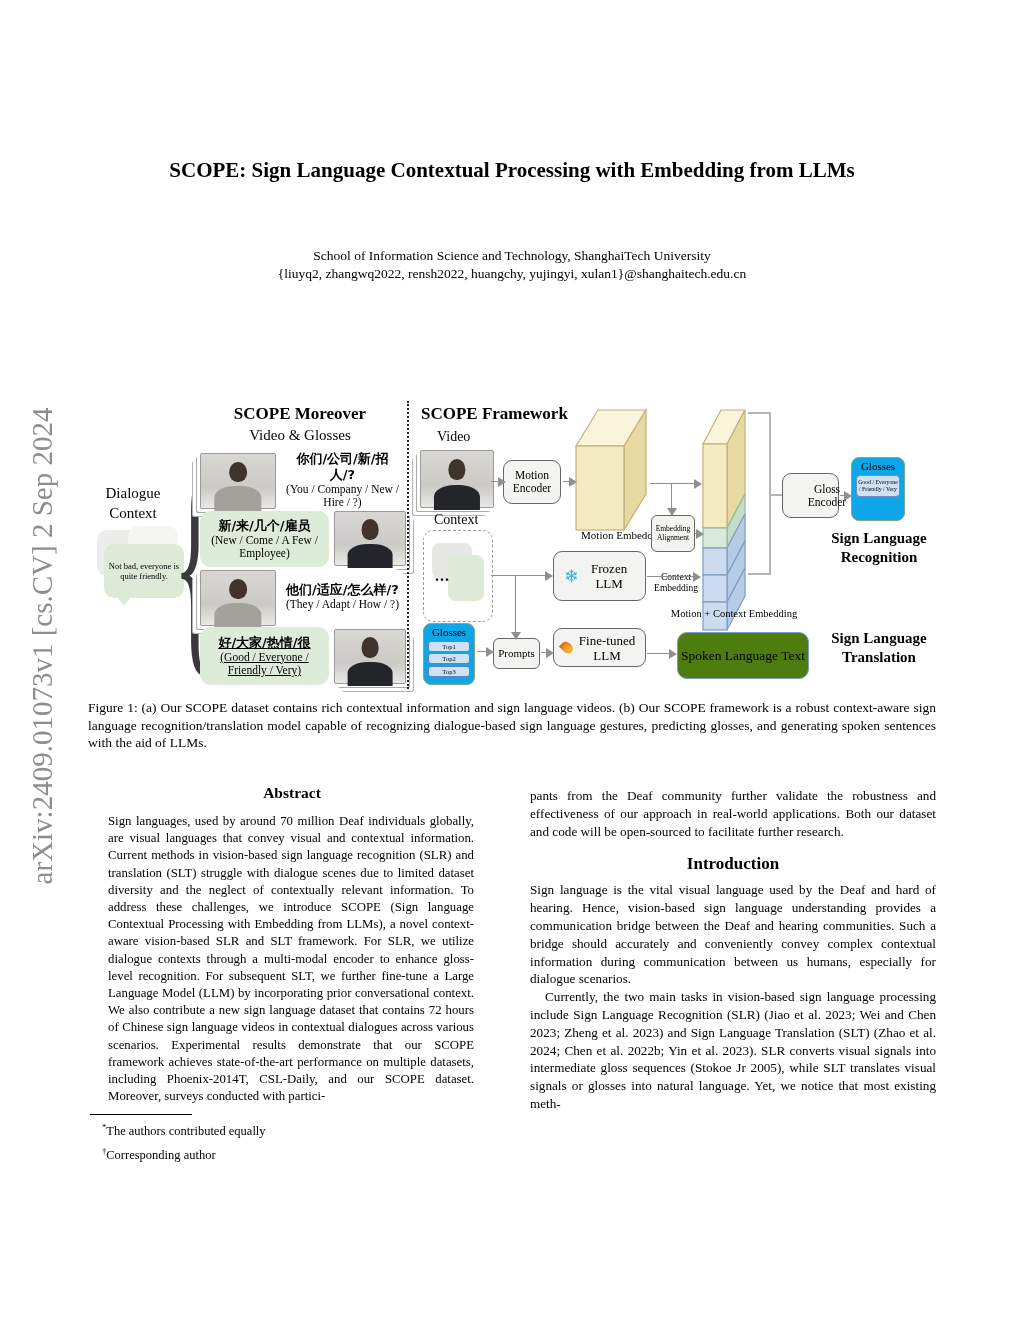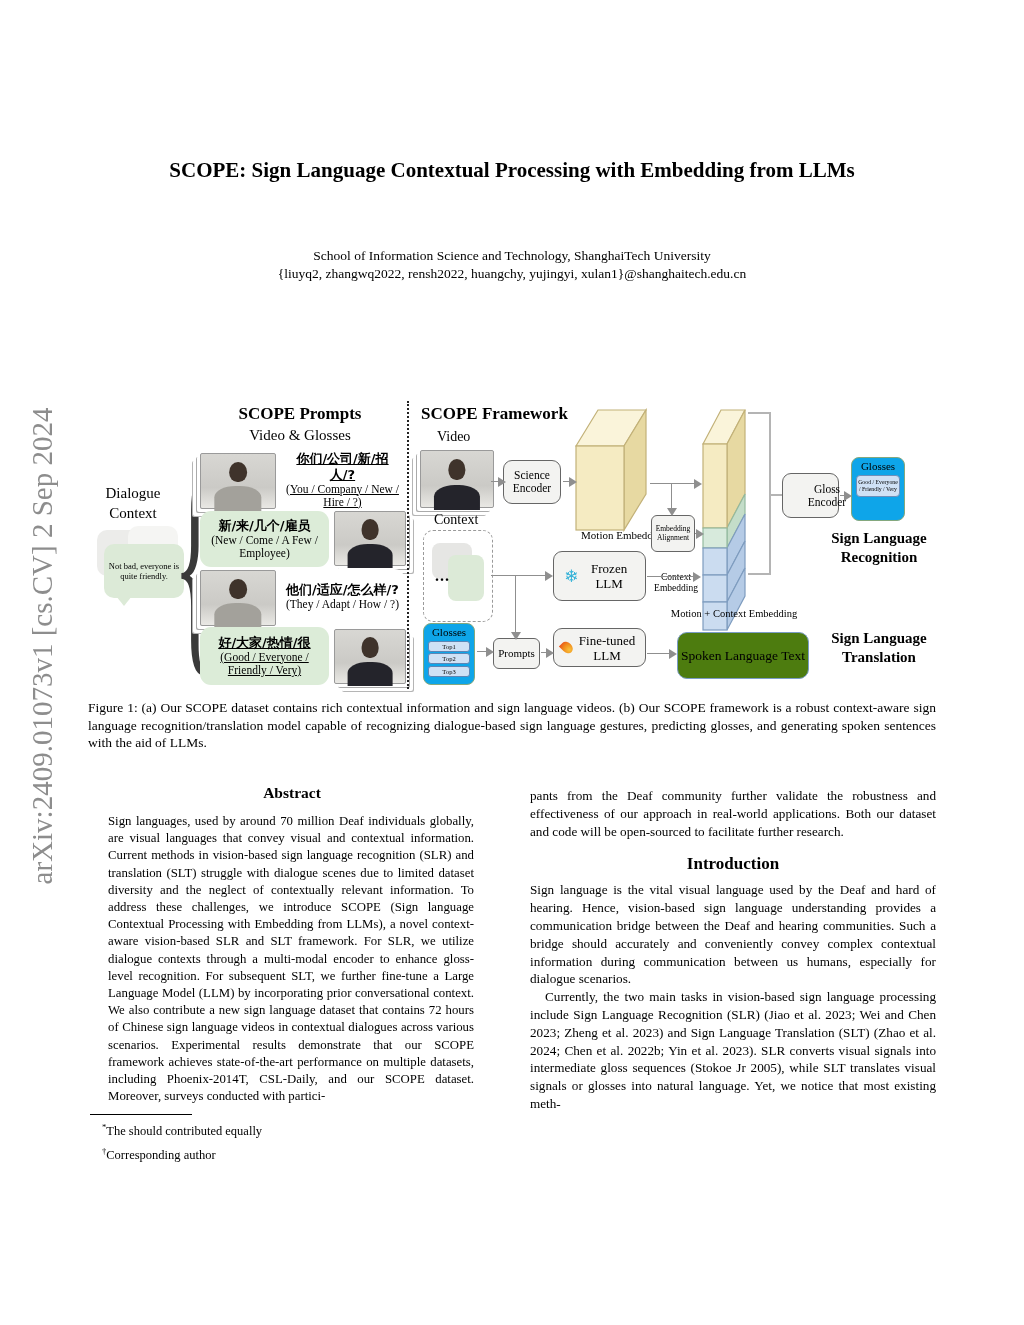--- a/index.html
+++ b/index.html
@@ -119,33 +119,33 @@
 <body>
 
 <div class="page">
 
   <div class="arxiv">arXiv:2409.01073v1  [cs.CV]  2 Sep 2024</div>
 
   <div class="title">SCOPE: Sign Language Contextual Processing with Embedding from LLMs</div>
   <div class="affil">School of Information Science and Technology, ShanghaiTech University</div>
   <div class="emails">{liuyq2, zhangwq2022, rensh2022, huangchy, yujingyi, xulan1}@shanghaitech.edu.cn</div>
 
-  <div class="abs ds-title">SCOPE Prompts</div>
+  <div class="abs ds-title">SCOPE Moreover</div>
   <div class="abs ds-sub">Video &amp; Glosses</div>
   <div class="abs dlg-label">Dialogue Context</div>
 
   <div class="abs bc-gray"></div>
   <div class="abs bc-gray2"></div>
   <div class="abs bc-green">Not bad, everyone is quite friendly.</div>
   <div class="abs bc-tail"></div>
 
   <div class="abs brace">{</div>
 
   <div class="thumb person-a stack-l" style="left:200px;top:453px;width:74px;height:54px;"></div>
-  <div class="wbubble" style="left:280px;top:451px;width:125px;height:58px;text-decoration:underline;">
+  <div class="wbubble" style="left:280px;top:451px;width:125px;height:58px;">
     <div class="zh">你们/公司/新/招人/?</div>
     <div class="en">(You / Company / New / Hire / ?)</div>
   </div>
 
   <div class="gbubble" style="left:200px;top:511px;width:129px;height:56px;">
     <div class="zh">新/来/几个/雇员</div>
     <div class="en">(New / Come / A Few / Employee)</div>
   </div>
   <div class="thumb person-b stack-r" style="left:334px;top:511px;width:70px;height:53px;"></div>
 
@@ -160,21 +160,21 @@
     <div class="en">(Good / Everyone / Friendly / Very)</div>
   </div>
   <div class="thumb person-b stack-r" style="left:334px;top:629px;width:70px;height:53px;"></div>
 
   <div class="abs divider"></div>
 
   <div class="abs fw-title">SCOPE Framework</div>
   <div class="abs fw-video-label">Video</div>
   <div class="thumb person-b stack-l" style="left:420px;top:450px;width:72px;height:56px;"></div>
 
-  <div class="gbox" style="left:503px;top:460px;width:58px;height:44px;">Science Encoder</div>
+  <div class="gbox" style="left:503px;top:460px;width:58px;height:44px;">Motion Encoder</div>
 
   <svg class="abs" style="left:574px;top:406px;" width="80" height="128">
     <polygon points="2,40 24,4 72,4 50,40" fill="#faf4da" stroke="#c2b178" stroke-width="1.2"></polygon>
     <polygon points="50,40 72,4 72,88 50,124" fill="#e7d9a2" stroke="#c2b178" stroke-width="1.2"></polygon>
     <rect x="2" y="40" width="48" height="84" fill="#f5ebc2" stroke="#c2b178" stroke-width="1.2"></rect>
   </svg>
   <div class="small-lbl lbl-motion-emb">Motion Embedding</div>
 
   <div class="gbox ea-box">Embedding Alignment</div>
 
@@ -260,21 +260,21 @@
   <div class="ah-r" style="left:669px;top:649px;"></div>
   <div class="hline" style="left:840px;top:495px;width:10px;"></div>
   <div class="ah-r" style="left:844px;top:491px;"></div>
 
   <div class="abs caption">Figure 1: (a) Our SCOPE dataset contains rich contextual information and sign language videos. (b) Our SCOPE framework is a robust context-aware sign language recognition/translation model capable of recognizing dialogue-based sign language gestures, predicting glosses, and generating spoken sentences with the aid of LLMs.</div>
 
   <div class="abs col-left">
     <div class="abs-h">Abstract</div>
     <p class="abs-tx">Sign languages, used by around 70 million Deaf individuals globally, are visual languages that convey visual and contextual information. Current methods in vision-based sign language recognition (SLR) and translation (SLT) struggle with dialogue scenes due to limited dataset diversity and the neglect of contextually relevant information. To address these challenges, we introduce SCOPE (Sign language Contextual Processing with Embedding from LLMs), a novel context-aware vision-based SLR and SLT framework. For SLR, we utilize dialogue contexts through a multi-modal encoder to enhance gloss-level recognition. For subsequent SLT, we further fine-tune a Large Language Model (LLM) by incorporating prior conversational context. We also contribute a new sign language dataset that contains 72 hours of Chinese sign language videos in contextual dialogues across various scenarios. Experimental results demonstrate that our SCOPE framework achieves state-of-the-art performance on multiple datasets, including Phoenix-2014T, CSL-Daily, and our SCOPE dataset. Moreover, surveys conducted with partici-</p>
     <div class="fn-rule"></div>
-    <div class="fn"><sup>*</sup><span>The should contributed equally</span></div>
+    <div class="fn"><sup>*</sup><span>The authors contributed equally</span></div>
     <div class="fn"><sup>†</sup><span>Corresponding author</span></div>
   </div>
 
   <div class="abs col-right">
     <p class="body-tx">pants from the Deaf community further validate the robustness and effectiveness of our approach in real-world applications. Both our dataset and code will be open-sourced to facilitate further research.</p>
     <div class="intro-h">Introduction</div>
     <p class="body-tx">Sign language is the vital visual language used by the Deaf and hard of hearing. Hence, vision-based sign language understanding provides a communication bridge between the Deaf and hearing communities. Such a bridge should accurately and conveniently convey complex contextual information during communication between us humans, especially for dialogue scenarios.</p>
     <p class="body-tx indent">Currently, the two main tasks in vision-based sign language processing include Sign Language Recognition (SLR) (Jiao et al. 2023; Wei and Chen 2023; Zheng et al. 2023) and Sign Language Translation (SLT) (Zhao et al. 2024; Chen et al. 2022b; Yin et al. 2023). SLR converts visual signals into intermediate gloss sequences (Stokoe Jr 2005), while SLT translates visual signals or glosses into natural language. Yet, we notice that most existing meth-</p>
   </div>
 

